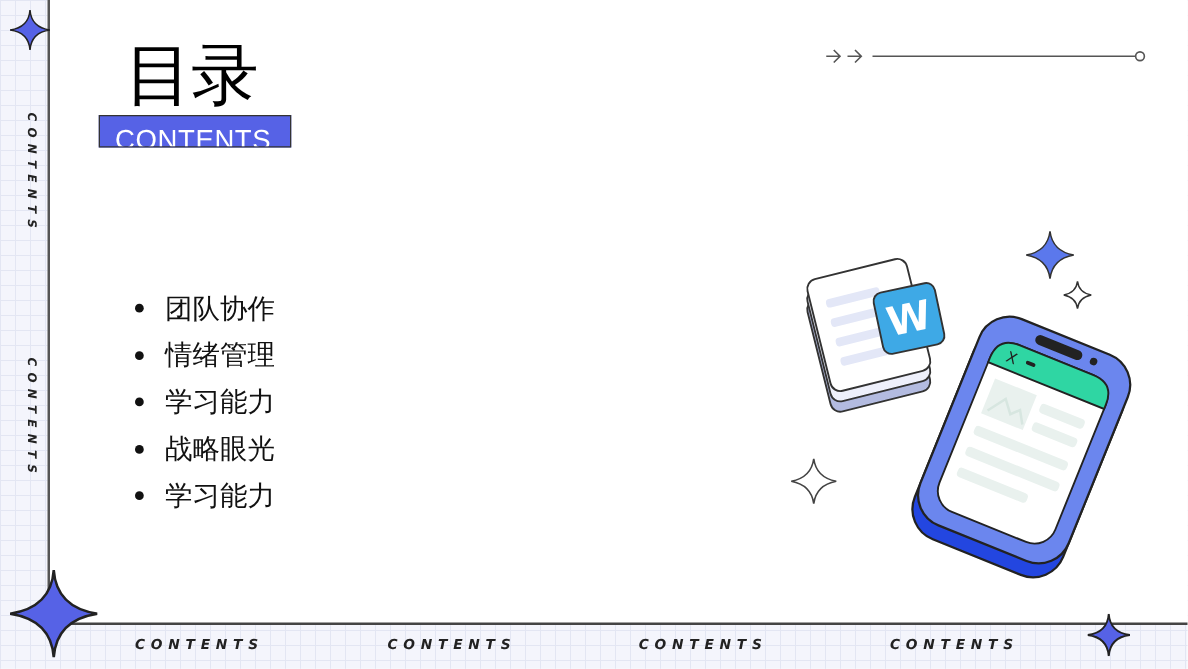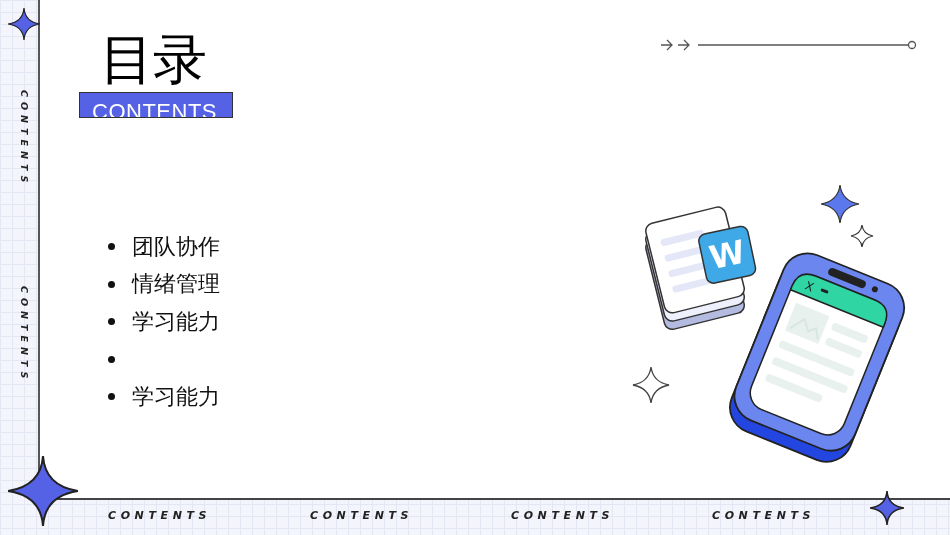--- a/index.html
+++ b/index.html
@@ -99,20 +99,21 @@
   <li>
       <span class="bullet"></span>
       <span>情绪管理</span>
     </li>
   <li>
       <span class="bullet"></span>
       <span>学习能力</span>
     </li>
   <li>
       <span class="bullet"></span>
+      <span>战略眼光</span>
     </li>
   <li>
       <span class="bullet"></span>
       <span>学习能力</span>
     </li>
 </ul>
 
 <svg class="deco" style="left:820px; top:184px;" width="40" height="40" viewBox="0 0 40 40">
   <path d="M20 1 Q22 17 39 20 Q22 23 20 39 Q18 23 1 20 Q18 17 20 1Z" fill="#5b78ec" stroke="#333" stroke-width="1.2"></path>
 </svg>

